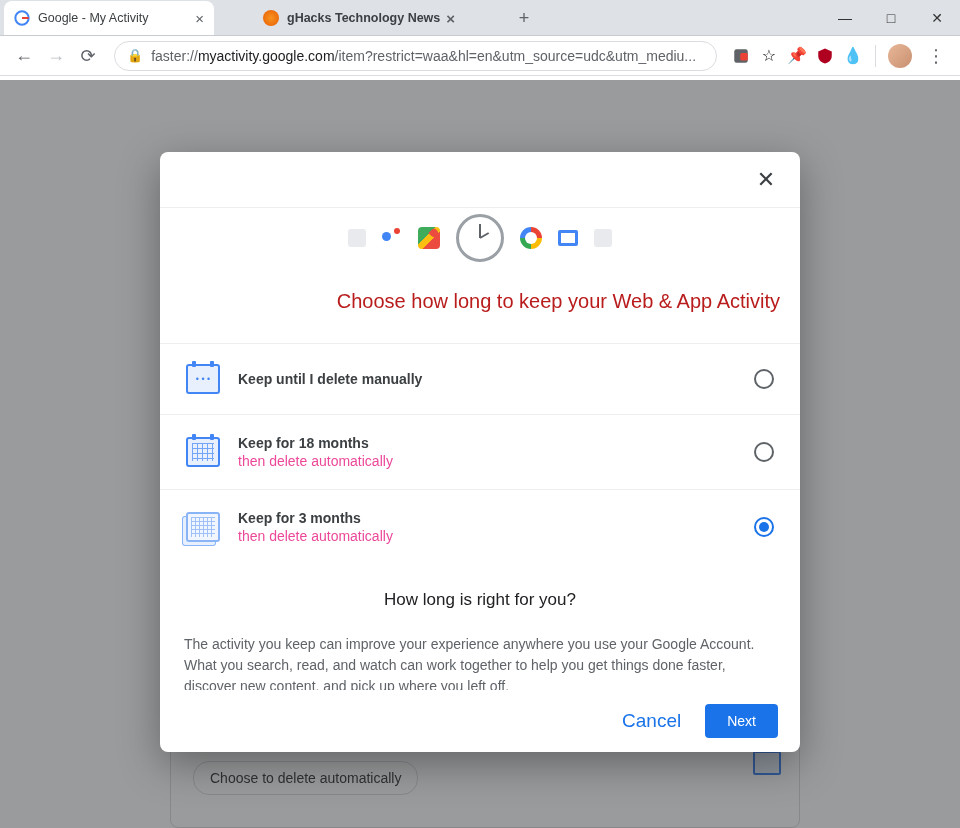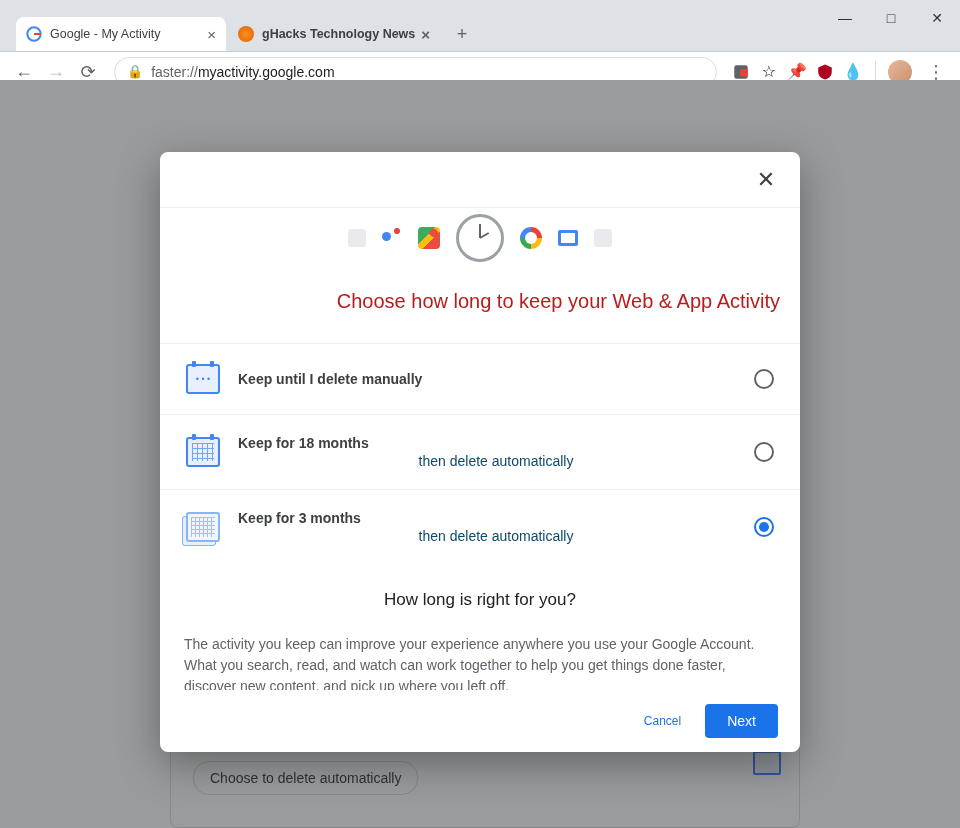--- a/index.html
+++ b/index.html
@@ -1,21 +1,21 @@
 <!DOCTYPE html>
 <html><head>
 <meta charset="utf-8">
 <style>
   * { box-sizing: border-box; margin: 0; padding: 0; }
   body { font-family: Arial, "Helvetica Neue", Helvetica, sans-serif; background: #fff; width: 960px; height: 828px; overflow: hidden; position: relative; }
 
   
   .window-controls { position: absolute; top: 0; right: 0; height: 36px; display: flex; align-items: center; }
   .window-controls .wc { width: 46px; height: 30px; display:flex; align-items:center; justify-content:center; font-size:14px; color:#333; cursor:pointer; }
-  .tab-strip { height: 52px; background:#dee1e6; display:flex; align-items:flex-end; padding-left:16px; border-bottom:1px solid #c8cbd0;}
+  .tab-strip { height: 36px; background:#dee1e6; display:flex; align-items:flex-end; padding-left:4px; border-bottom:1px solid #c8cbd0;gap:37px;}
   .tab { height:34px; background:#fff; border-radius:8px 8px 0 0; display:flex; align-items:center; padding:0 10px; font-size:12.5px; color:#3c4043; min-width:210px; margin-right:2px; position:relative;}
   .tab.inactive { background:#dee1e6;font-weight:bold; }
   .tab .favicon { width:16px; height:16px; margin-right:8px; }
   .tab .tab-title { flex:1; white-space:nowrap; overflow:hidden; text-overflow:ellipsis; }
   .tab .tab-close { font-size:15px; color:#5f6368; cursor:pointer; margin-left:6px;}
   .new-tab { width:28px; height:28px; display:flex; align-items:center; justify-content:center; font-size:18px; color:#5f6368; margin-left:6px; margin-bottom:3px; cursor:pointer;}
   .toolbar { height:40px; display:flex; align-items:center; padding:0 8px; border-bottom:1px solid #dadce0; background:#fff;}
   .tb-btn { width:32px; height:32px; display:flex; align-items:center; justify-content:center; color:#5f6368; font-size:18px; cursor:pointer; border-radius:50%;}
   .tb-btn.disabled { color:#bdc1c6; }
   .omnibox { flex:1; height:30px; border:1px solid #dadce0; border-radius:15px; margin:0 10px; display:flex; align-items:center; padding:0 12px; font-size:14px; color:#202124;}
@@ -72,31 +72,31 @@
   .opt-row:last-of-type{border-bottom:1px solid #eceef0;}
   .opt-ic { width:34px; height:30px; margin-right:18px; flex-shrink:0; position:relative;}
   .cal-ic{border:2px solid #4285F4;border-radius:3px;background:#e8f0fe;}
   .cal-ic::before{content:"";position:absolute;top:-5px;left:4px;width:4px;height:6px;background:#4285F4;border-radius:1px;box-shadow:18px 0 #4285F4;}
   .cal-dots::after{content:"• • •";position:absolute;inset:0;display:flex;align-items:center;justify-content:center;font-size:9px;color:#4285F4;}
   .cal-grid::after{content:"";position:absolute;inset:4px;background:repeating-linear-gradient(#4285F4 0 1px,transparent 1px 5px),repeating-linear-gradient(90deg,#4285F4 0 1px,transparent 1px 5px);opacity:.7;}
   .cal-stack{border:2px solid #8ab4f8;border-radius:3px;background:#f1f6fe;box-shadow:-4px 4px 0 -1px #e8f0fe,-4px 4px 0 0 #8ab4f8;}
   .cal-stack::after{content:"";position:absolute;inset:3px;background:repeating-linear-gradient(#8ab4f8 0 1px,transparent 1px 4px),repeating-linear-gradient(90deg,#8ab4f8 0 1px,transparent 1px 4px);opacity:.8;}
   .opt-txt { flex:1;}
   .opt-main { font-size:14px; color:#3c4043; font-weight:600;}
-  .opt-sub { font-size:14px; color:#0c4a6e; margin-top:2px;text-align:center;}
+  .opt-sub { font-size:14px; color:#ec4899; margin-top:2px;}
   .radio { width:20px; height:20px; border:2px solid #5f6368; border-radius:50%; display:flex; align-items:center; justify-content:center;}
   .radio.checked { border-color:#1a73e8;}
   .radio.checked::after{content:"";width:10px;height:10px;background:#1a73e8;border-radius:50%;}
 
   .info-sec { padding:26px 24px 10px;}
   .info-title{ text-align:center; font-size:17px; color:#202124; margin-bottom:24px;}
   .info-body { font-size:14px; color:#5f6368; line-height:1.5;}
 
   .dialog-actions { height:62px; display:flex; align-items:center; justify-content:flex-end; gap:14px; padding:0 22px;}
-  .btn-text { color:#1a73e8; font-size:12px; font-weight:500; padding:8px 10px; cursor:pointer; border-radius:4px;}
+  .btn-text { color:#1a73e8; font-size:19px; font-weight:500; padding:8px 10px; cursor:pointer; border-radius:4px;}
   .btn-filled { background:#1a73e8; color:#fff; font-size:14px; font-weight:500; padding:9px 22px; border-radius:4px; cursor:pointer;}
 </style>
 </head>
 <body>
 
 <div class="window-controls">
   <div class="wc">—</div>
   <div class="wc">□</div>
   <div class="wc">✕</div>
 </div>
@@ -119,20 +119,21 @@
 </div>
 
 <div class="toolbar">
   <div class="tb-btn">←</div>
   <div class="tb-btn disabled">→</div>
   <div class="tb-btn">⟳</div>
   <div class="omnibox">
     <span class="lock">🔒</span>
     <span class="url-scheme">faster://</span>
       <span class="url-host">myactivity.google.com</span>
+      <span class="url-path">/item?restrict=waa&amp;hl=en&amp;utm_source=udc&amp;utm_mediu...</span>
   </div>
   <div class="toolbar-right">
     <div class="ext-icon">
         <svg viewBox="0 0 24 24" width="18" height="18">
           <rect x="3" y="3" width="18" height="18" rx="3" fill="#5f6368"></rect>
           <rect x="11" y="8" width="10" height="10" rx="2" fill="#ea4335"></rect>
         </svg>
       </div>
     <div class="ext-icon">☆</div>
     <div class="ext-icon" style="color:#9aa0a6">📌</div>

